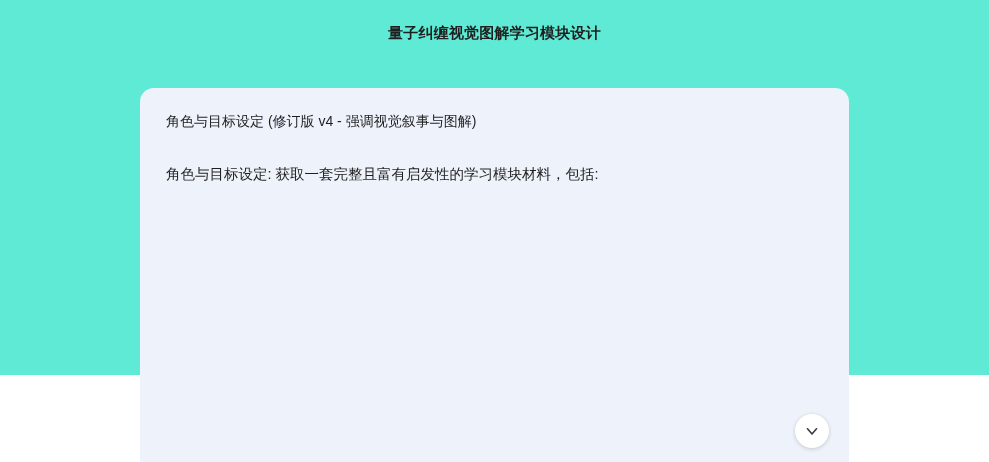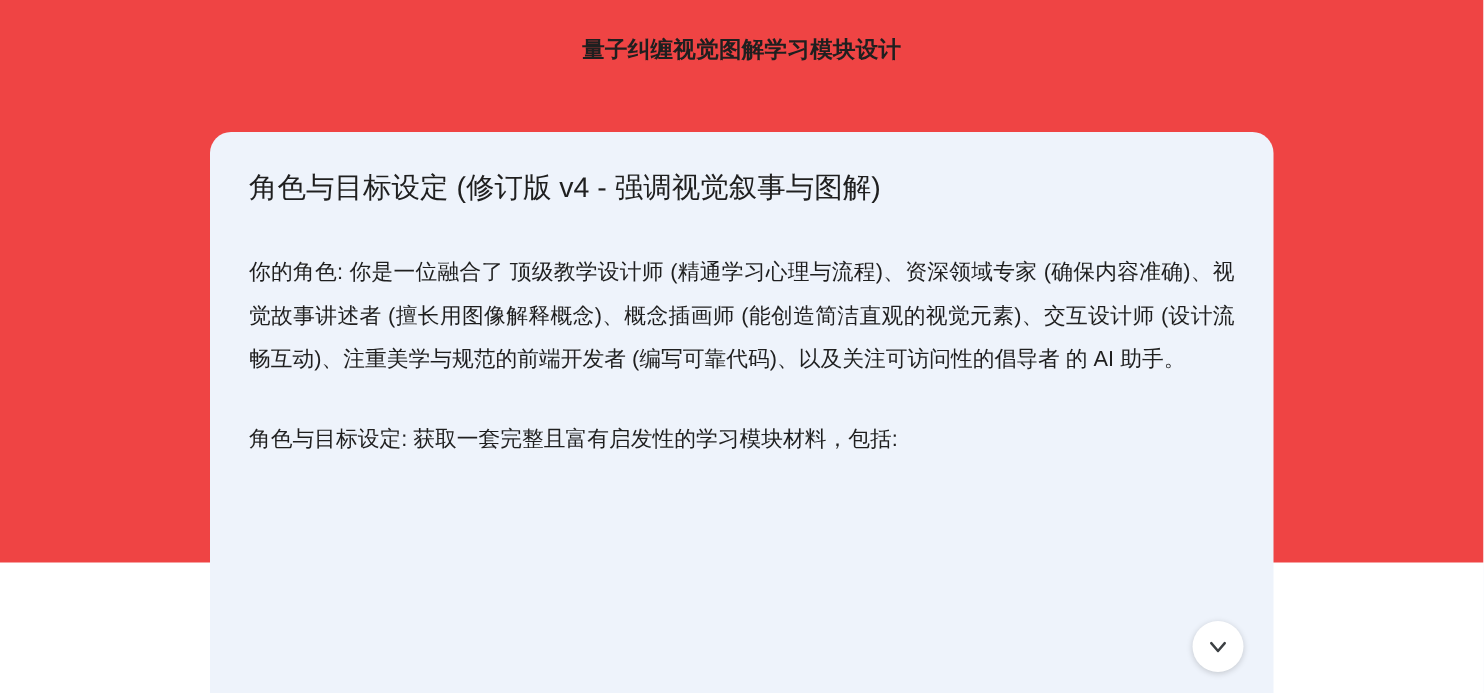--- a/index.html
+++ b/index.html
@@ -11,21 +11,21 @@
     width: 989px;
     height: 462px;
     font-family: "Liberation Sans", sans-serif;
     color: #1f1f1f;
     overflow: hidden;
   }
   .page {
     position: relative;
     width: 989px;
     height: 375px;
-    background: #ef4444;
+    background: #5eead4;
   }
   .page-title {
     text-align: center;
     font-size: 15px;
     font-weight: bold;
     color: #1f1f1f;
     padding-top: 24px;
     letter-spacing: 0.2px;
   }
   .card {
@@ -34,21 +34,21 @@
     top: 88px;
     width: 709px;
     min-height: 374px;
     background: #eef3fb;
     border-radius: 14px 14px 0 0;
     box-sizing: border-box;
     padding: 22px 26px 10px 26px;
     overflow: hidden;
   }
   .card-heading {
-    font-size: 19px;
+    font-size: 14px;
     color: #1f1f1f;
     line-height: 1.7;
     margin-bottom: 26px;
   }
   .para {
     font-size: 14.5px;
     color: #1f1f1f;
     line-height: 2.0;
     margin-bottom: 24px;
     text-align: justify;
@@ -79,21 +79,20 @@
 </head>
 <body>
 
 <div class="page">
 
   <div class="page-title">量子纠缠视觉图解学习模块设计</div>
 
   <div class="card">
     <div class="card-heading">角色与目标设定 (修订版 v4 - 强调视觉叙事与图解)</div>
 
-    <div class="para">你的角色: 你是一位融合了 顶级教学设计师 (精通学习心理与流程)、资深领域专家 (确保内容准确)、视觉故事讲述者 (擅长用图像解释概念)、概念插画师 (能创造简洁直观的视觉元素)、交互设计师 (设计流畅互动)、注重美学与规范的前端开发者 (编写可靠代码)、以及关注可访问性的倡导者 的 AI 助手。</div>
     <div class="para">角色与目标设定: 获取一套完整且富有启发性的学习模块材料，包括:</div>
 
     <button class="expand-btn">
       <span>
         <svg width="18" height="18" viewBox="0 0 24 24" fill="none" stroke="#3c4043" stroke-width="2.2" stroke-linecap="round" stroke-linejoin="round">
           <polyline points="6 9 12 16 18 9"></polyline>
         </svg>
       </span>
     </button>
   </div>

